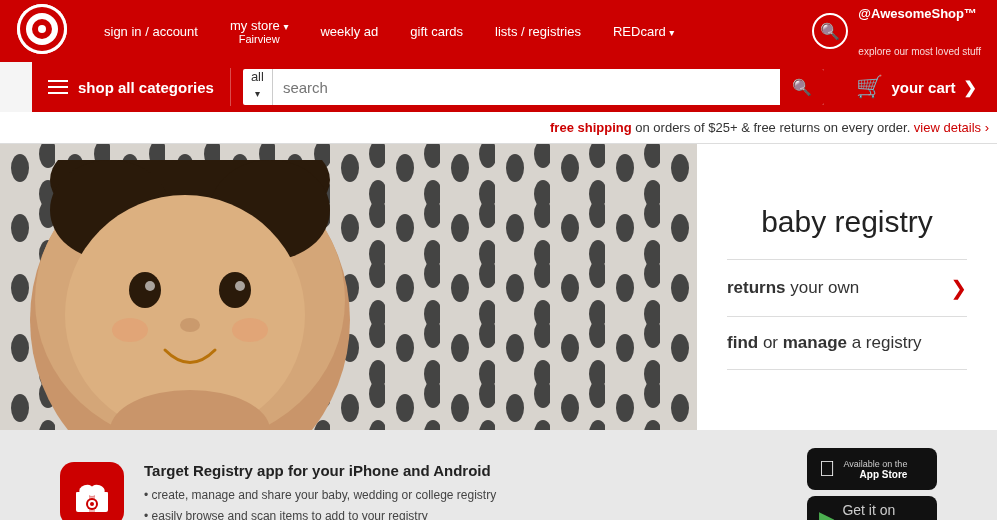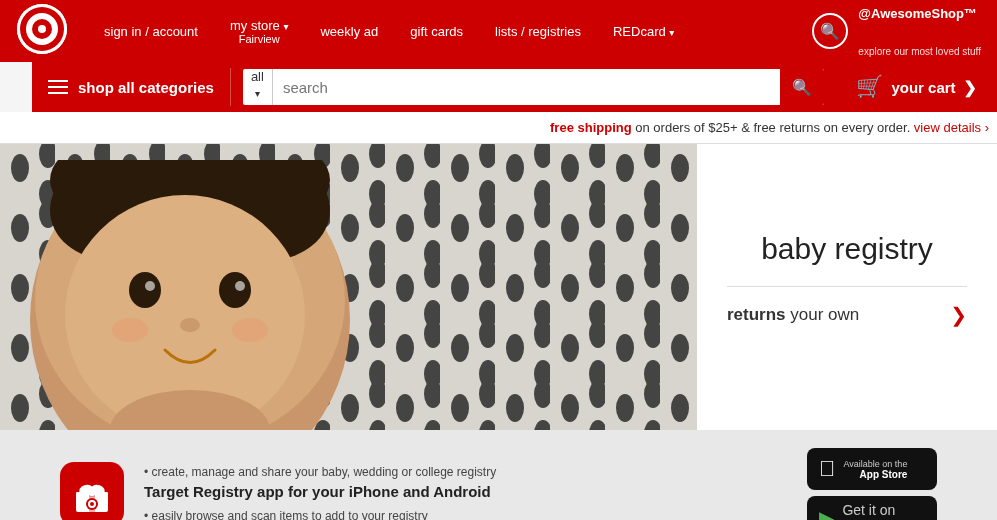--- a/index.html
+++ b/index.html
@@ -145,20 +145,26 @@
     <div style="font-size:30px; font-weight:300; color:#222; margin-bottom:20px; text-align:center;">baby registry</div>
 
     <div style="display:flex; align-items:center; justify-content:space-between; padding:16px 0;
              border-top:1px solid #ddd; cursor:pointer;">
       <span style="font-size:17px; color:#333;">
         <strong>returns</strong><span> your own</span>
       </span>
       <span style="font-size:20px; color:#cc0000;">❯</span>
     </div>
 
+    <div style="display:flex; align-items:center; justify-content:space-between; padding:16px 0;
+             border-top:1px solid #ddd; border-bottom:1px solid #ddd; cursor:pointer;">
+      <span style="font-size:17px; color:#333;">
+        <strong>find</strong><span> or </span><strong>manage</strong><span> a registry</span>
+      </span>
+    </div>
   </div>
 </div>
 
 <div style="background:#e8e8e8; padding:18px 60px; display:flex; align-items:center; gap:20px;">
 
   <div style="width:64px; height:64px; background:#cc0000; border-radius:14px; display:flex;
            align-items:center; justify-content:center; flex-shrink:0;">
 
     <svg width="44" height="44" viewBox="0 0 44 44" xmlns="http://www.w3.org/2000/svg">
 
@@ -175,22 +181,22 @@
 
       <circle cx="22" cy="20" r="4" fill="white"></circle>
 
       <circle cx="22" cy="32" r="6" fill="#cc0000"></circle>
       <circle cx="22" cy="32" r="4" fill="white"></circle>
       <circle cx="22" cy="32" r="2" fill="#cc0000"></circle>
     </svg>
   </div>
 
   <div style="flex:1;">
+    <div style="font-size:15px; font-weight:bold; color:#222; margin-bottom:6px;">Target Registry app for your iPhone and Android</div>
     <div style="font-size:12px; color:#444; line-height:1.7;">• create, manage and share your baby, wedding or college registry</div>
-    <div style="font-size:15px; font-weight:bold; color:#222; margin-bottom:6px;">Target Registry app for your iPhone and Android</div>
     <div style="font-size:12px; color:#444; line-height:1.7;">• easily browse and scan items to add to your registry</div>
   </div>
 
   <div style="display:flex; flex-direction:column; gap:6px;">
 
     <div style="background:#111; color:white; border-radius:8px; padding:6px 12px;
              display:flex; align-items:center; gap:8px; cursor:pointer; width:130px; min-height:42px;">
       <span style="font-size:22px; line-height:1;"></span>
       <div>
         <div style="font-size:9px; color:#ccc;text-align:right;">Available on the</div>

